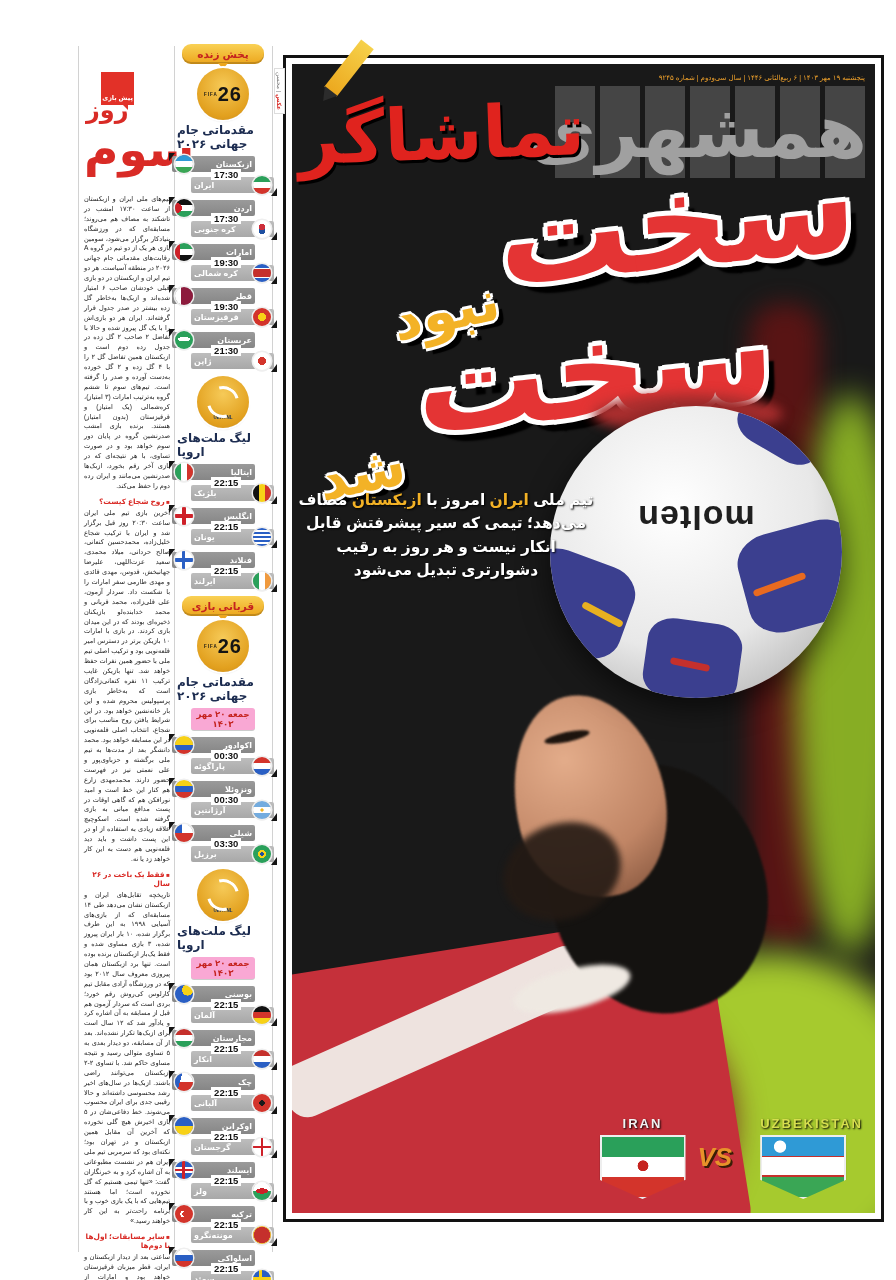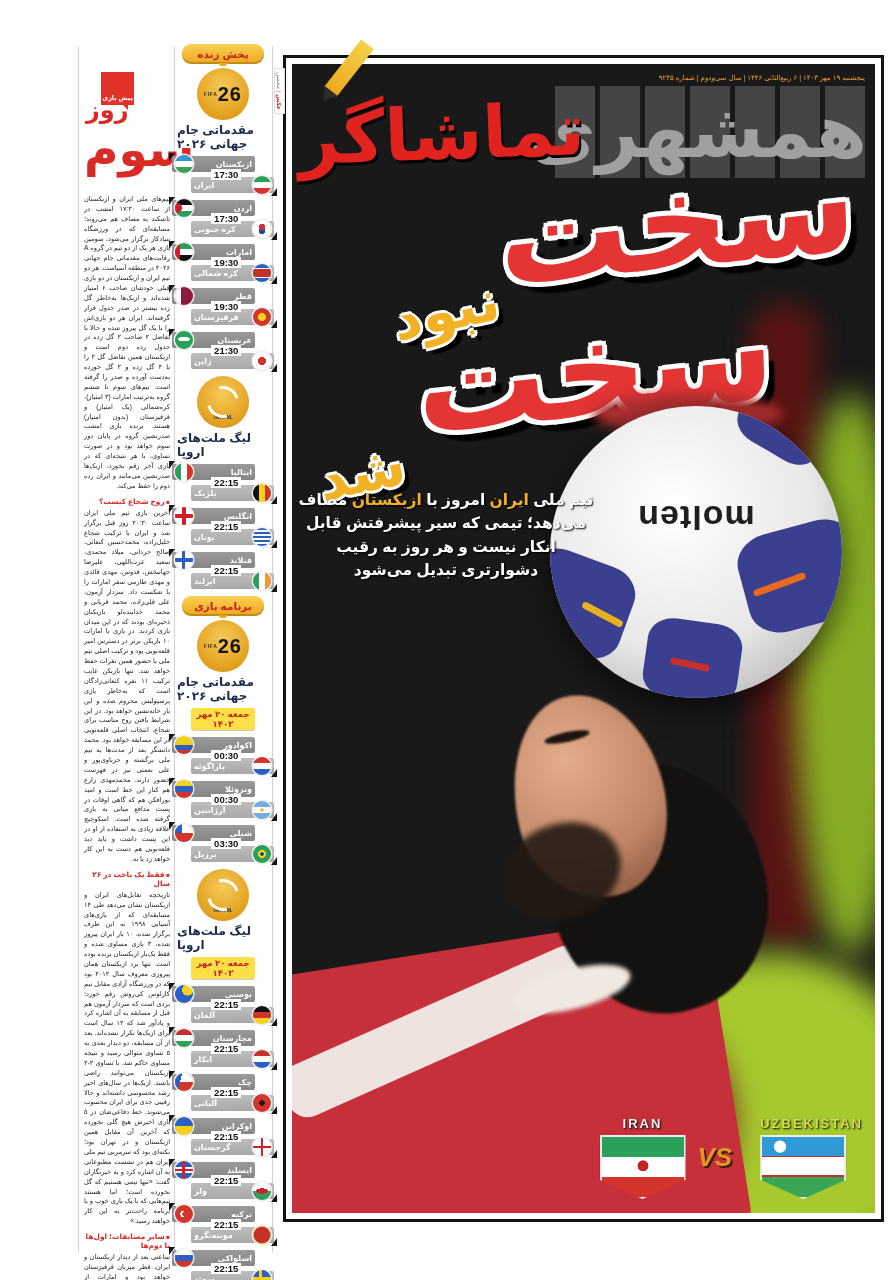--- a/index.html
+++ b/index.html
@@ -34,21 +34,21 @@
            background:radial-gradient(circle at 50% 35%,#f6ca58,#e2a01e 70%,#c8881a);
            display:flex; flex-direction:row; align-items:center; justify-content:center;
            box-shadow:0 0 0 2px #fff, 0 1px 2px rgba(0,0,0,.3); position:relative; }
   .comp-logo .n26 { font-size:20px; font-weight:900; color:#141414; line-height:1; letter-spacing:1px;}
   .comp-logo .fifa { font-size:4.5px; font-weight:bold; color:#141414; letter-spacing:1px; }
   .comp-logo.uefanl::before { content:""; position:absolute; width:26px; height:26px; border-radius:50%;
            border:3px solid rgba(255,255,255,.9); border-color:#fff transparent #fff transparent;
            transform:rotate(30deg); }
   .comp-logo.uefanl .nl { font-size:4.5px; font-weight:bold; color:#14305c; margin-top:30px; }
   .comp-cap { font-size:12px; font-weight:bold; color:#1c2c50; text-align:left; margin-bottom:5px; }
-  .date-badge { background:#fde047; color:#c5231f; font-weight:900; font-size:8.5px; text-align:center;
+  .date-badge { background:#f9a8d4; color:#c5231f; font-weight:900; font-size:8.5px; text-align:center;
            border-radius:3px; padding:1px 2px; margin:0 14px 7px; box-shadow:0 1px 0 rgba(0,0,0,.2); }
   .fixture { position:relative; height:38px; margin-bottom:6px; direction:rtl; }
   .bar { position:absolute; height:16px; display:flex; align-items:center; gap:2px; padding:0 3px; }
   .bar .tname { color:#fff; font-size:8px; font-weight:bold; white-space:nowrap; }
   .bar-a { right:14px; left:-5px; top:0; background:linear-gradient(180deg,#9a9a9a,#868686);
            border-radius:2px; justify-content:space-between; }
   .bar-b { left:14px; right:-5px; top:21px; background:linear-gradient(180deg,#bdbdbd,#a8a8a8);
            border-radius:2px; justify-content:space-between; }
   .bar-a::before{ content:""; position:absolute; left:-3px; top:-3px; width:6px; height:8px; background:#141414;
            clip-path:polygon(0 0,100% 0,0 100%); }
@@ -300,21 +300,21 @@
           <div class="bar bar-a">
             <span class="tname">فنلاند</span>
             <span class="flag f-fi"></span>
           </div>
           <span class="ftime">22:15</span>
           <div class="bar bar-b">
             <span class="flag f-ie"></span>
             <span class="tname">ایرلند</span>
           </div>
         </div>
-        <div class="badge">برنامه بازی</div>
+        <div class="badge">قربانی بازی</div>
         <div class="comp-logo fifa26">
           <span class="n26">26</span>
           <span class="fifa">FIFA</span>
         </div>
         <div class="comp-cap">مقدماتی جام جهانی ۲۰۲۶</div>
         <div class="date-badge">جمعه ۲۰ مهر ۱۴۰۳</div>
         <div class="fixture">
           <div class="bar bar-a">
             <span class="tname">اکوادور</span>
             <span class="flag f-ec"></span>

